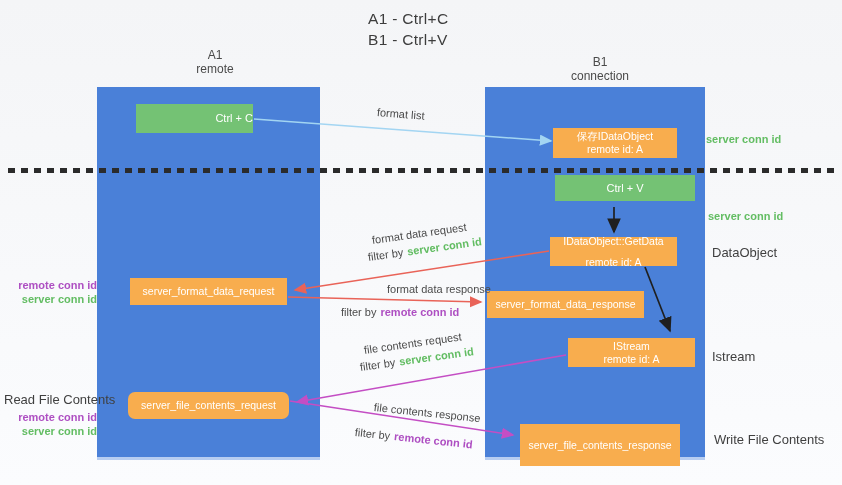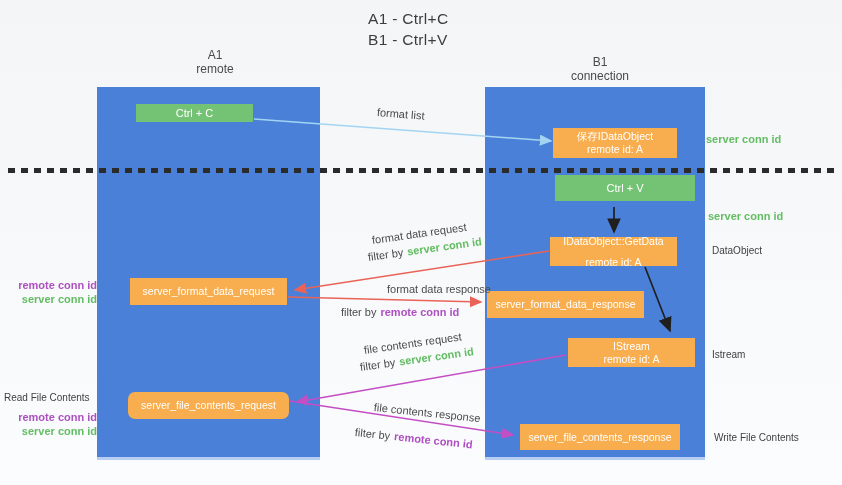--- a/index.html
+++ b/index.html
@@ -29,21 +29,21 @@
   .node{
     display:flex; flex-direction:column; align-items:center; justify-content:center;
     color:#ffffff; text-align:center; z-index:4; font-size:11px; line-height:13px;
   }
   .node.green{background:#74c274;}
   .node.orange{background:#f8ad4e;}
   .node .small{font-size:10.5px;}
   .single{font-size:10.5px;}
   .arrows{left:0; top:0; z-index:2; pointer-events:none;}
   .alabel{font-size:11px; color:#4b4b4b; white-space:nowrap; z-index:5; transform-origin:left center;}
-  .ann{font-size:10px; color:#3f3f3f; white-space:nowrap; z-index:5;}
+  .ann{font-size:13px; color:#3f3f3f; white-space:nowrap; z-index:5;}
   .conn-green{color:#63bd63; font-weight:bold; font-size:11px;}
   .conn-purple{color:#ae4fc2; font-weight:bold; font-size:11px;}
   .pair{width:92px; text-align:right; line-height:13.5px; z-index:5;}
   .lbl-sp{margin-right:4px;}
 </style>
 </head>
 <body>
 
 <div class="canvas">
 
@@ -83,21 +83,21 @@
     </defs>
     <line x1="254" y1="119" x2="551" y2="141" stroke="#a3d5f2" stroke-width="1.6" marker-end="url(#m-blue)"></line>
     <line x1="614" y1="207" x2="614" y2="232" stroke="#1f1f1f" stroke-width="1.7" marker-end="url(#m-blk)"></line>
     <line x1="645" y1="267" x2="670" y2="331" stroke="#1f1f1f" stroke-width="1.7" marker-end="url(#m-blk)"></line>
     <line x1="549" y1="251" x2="295" y2="290" stroke="#e96358" stroke-width="1.6" marker-end="url(#m-red)"></line>
     <line x1="288" y1="297" x2="481" y2="302" stroke="#e96358" stroke-width="1.6" marker-end="url(#m-red)"></line>
     <line x1="566" y1="355" x2="297" y2="402" stroke="#c44ec4" stroke-width="1.6" marker-end="url(#m-mag)"></line>
     <line x1="290" y1="401" x2="513" y2="435" stroke="#c44ec4" stroke-width="1.6" marker-end="url(#m-mag)"></line>
   </svg>
 
-  <div class="abs node green" style="left:136px; top:104px; width:117px; height:18px;">
+  <div class="abs node green" style="left:136px; top:104px; width:117px; height:29px;align-items:flex-end;">
     <div>Ctrl + C</div>
   </div>
 
   <div class="abs node orange" style="left:553px; top:128px; width:124px; height:30px;">
     <div class="small">保存IDataObject</div>
     <div class="small">remote id: A</div>
   </div>
 
   <div class="abs node green" style="left:555px; top:175px; width:140px; height:26px;">
     <div>Ctrl + V</div>
@@ -118,21 +118,21 @@
 
   <div class="abs node orange" style="left:568px; top:338px; width:127px; height:29px;">
     <div class="small">IStream</div>
     <div class="small">remote id: A</div>
   </div>
 
   <div class="abs node orange single" style="left:128px; top:392px; width:161px; height:27px;border-radius:7px;">
     <div>server_file_contents_request</div>
   </div>
 
-  <div class="abs node orange single" style="left:520px; top:424px; width:160px; height:26px;">
+  <div class="abs node orange single" style="left:520px; top:424px; width:160px; height:42px;">
     <div>server_file_contents_response</div>
   </div>
 
   <div class="abs alabel" style="left:377px; top:106px; transform:rotate(4.5deg);">format list</div>
 
   <div class="abs alabel" style="left:372px; top:234px; transform:rotate(-8deg);">format data request</div>
   <div class="abs alabel" style="left:368px; top:251px; transform:rotate(-8deg);">
     <span class="lbl-sp">filter by</span><span class="conn-green">server conn id</span>
   </div>
 

